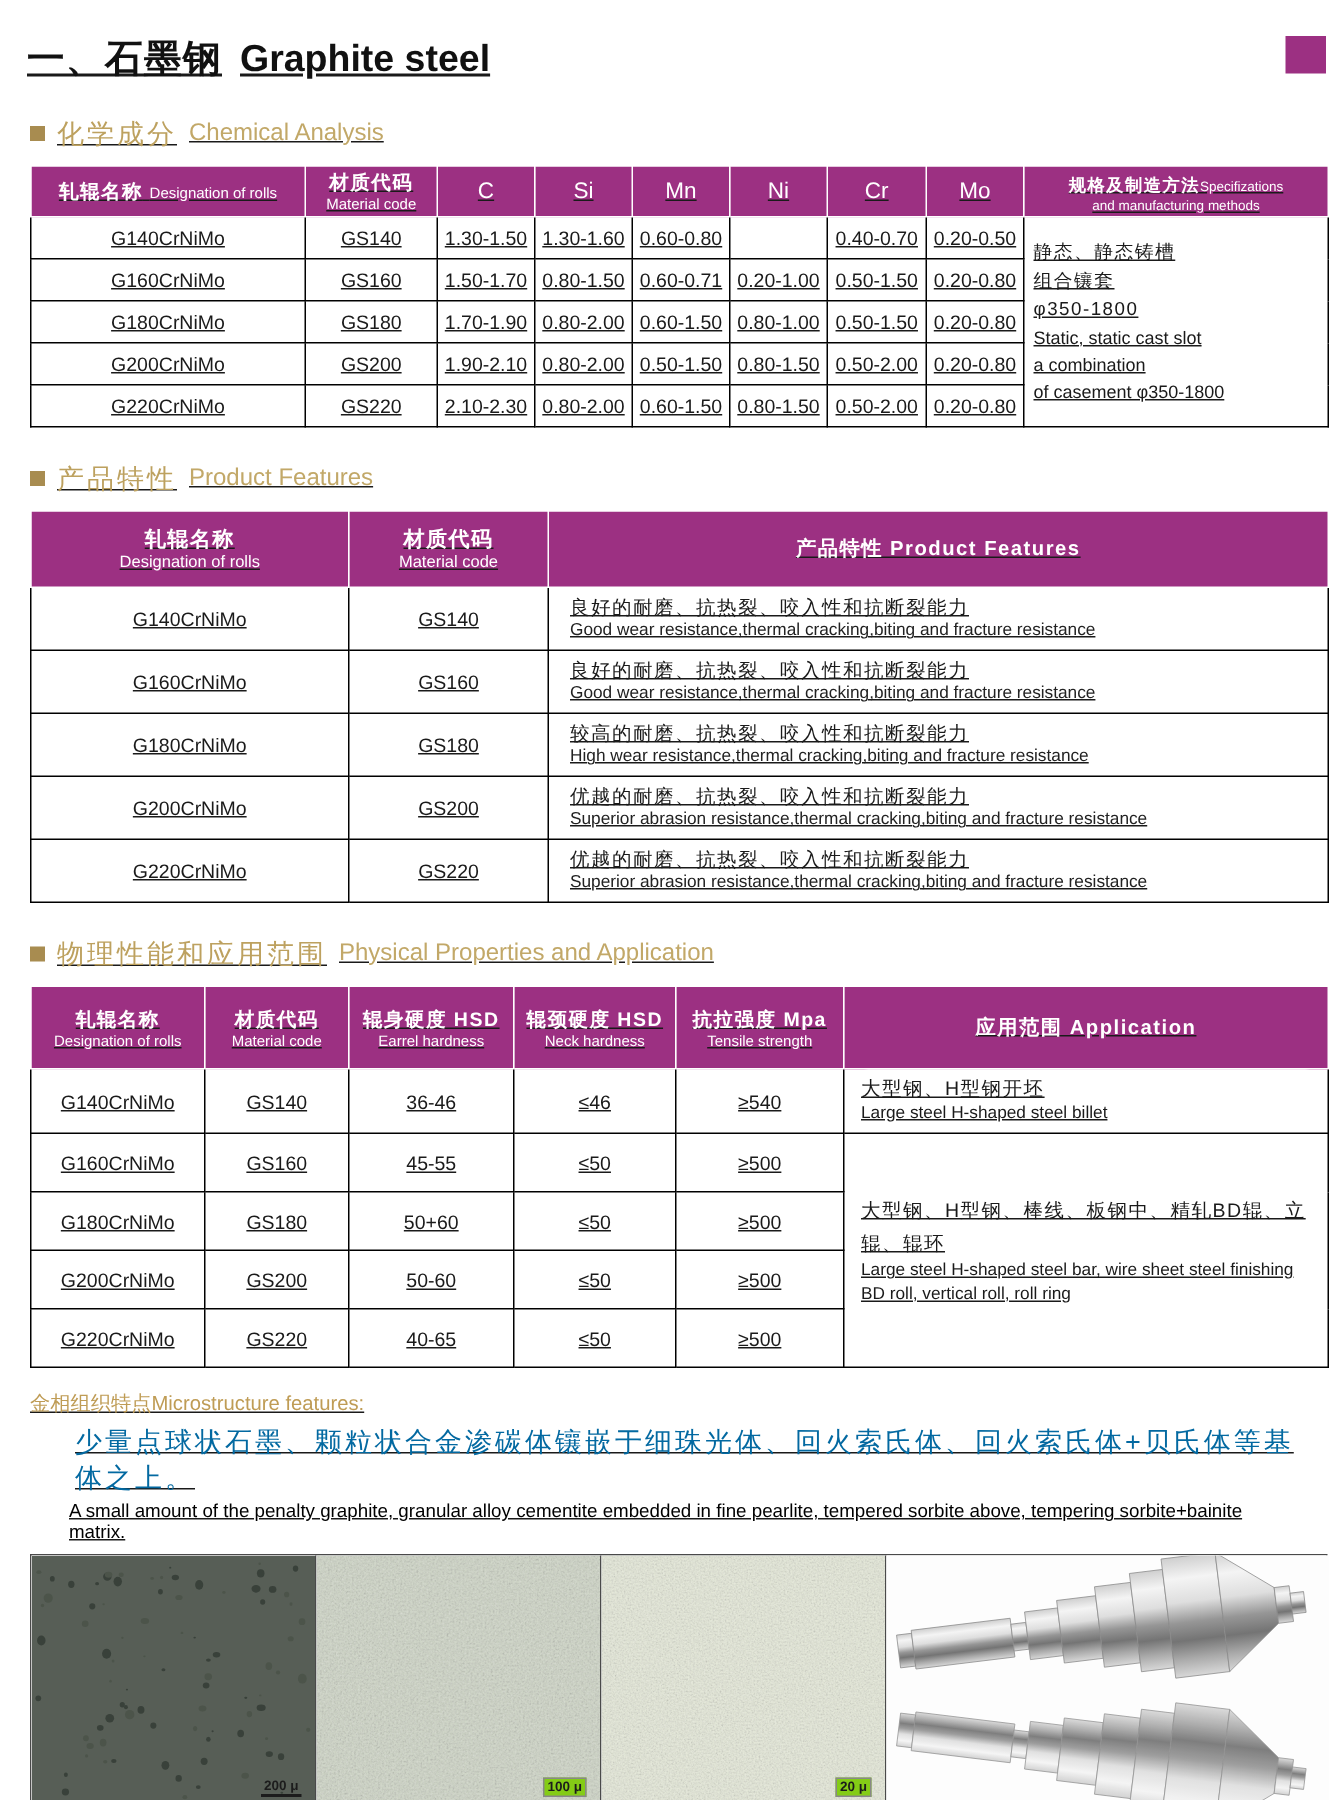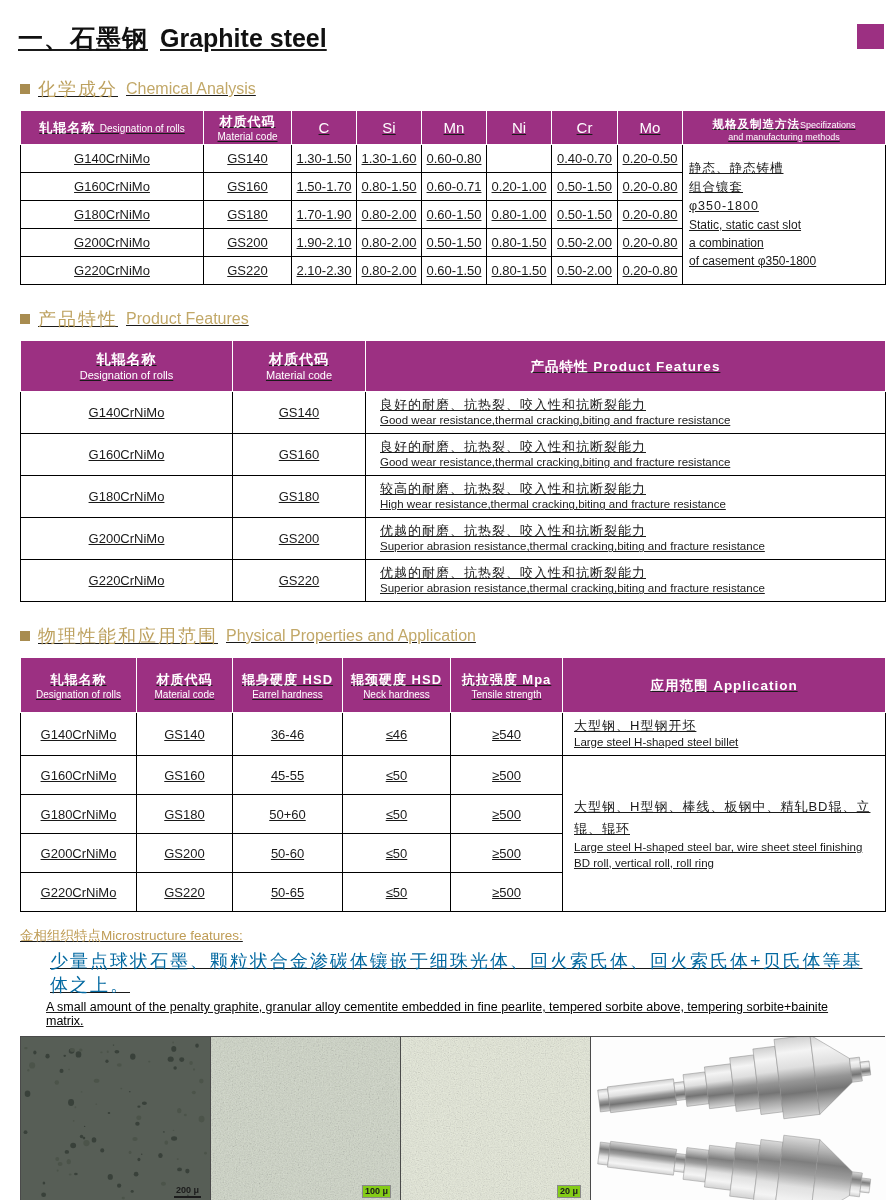--- a/index.html
+++ b/index.html
@@ -318,21 +318,21 @@
         <tr>
           <td>G200CrNiMo</td>
           <td>GS200</td>
           <td>50-60</td>
           <td>≤50</td>
           <td>≥500</td>
         </tr>
         <tr>
           <td>G220CrNiMo</td>
           <td>GS220</td>
-          <td>50-65</td>
+          <td>40-65</td>
           <td>≤50</td>
           <td>≥500</td>
         </tr>
       </tbody>
     </table>
 
     <div class="micro">
       <div class="micro-label">金相组织特点Microstructure features:</div>
       <div class="micro-cn">少量点球状石墨、颗粒状合金渗碳体镶嵌于细珠光体、回火索氏体、回火索氏体+贝氏体等基体之上。</div>
       <div class="micro-en">A small amount of the penalty graphite, granular alloy cementite embedded in fine pearlite, tempered sorbite above, tempering sorbite+bainite matrix.</div>

